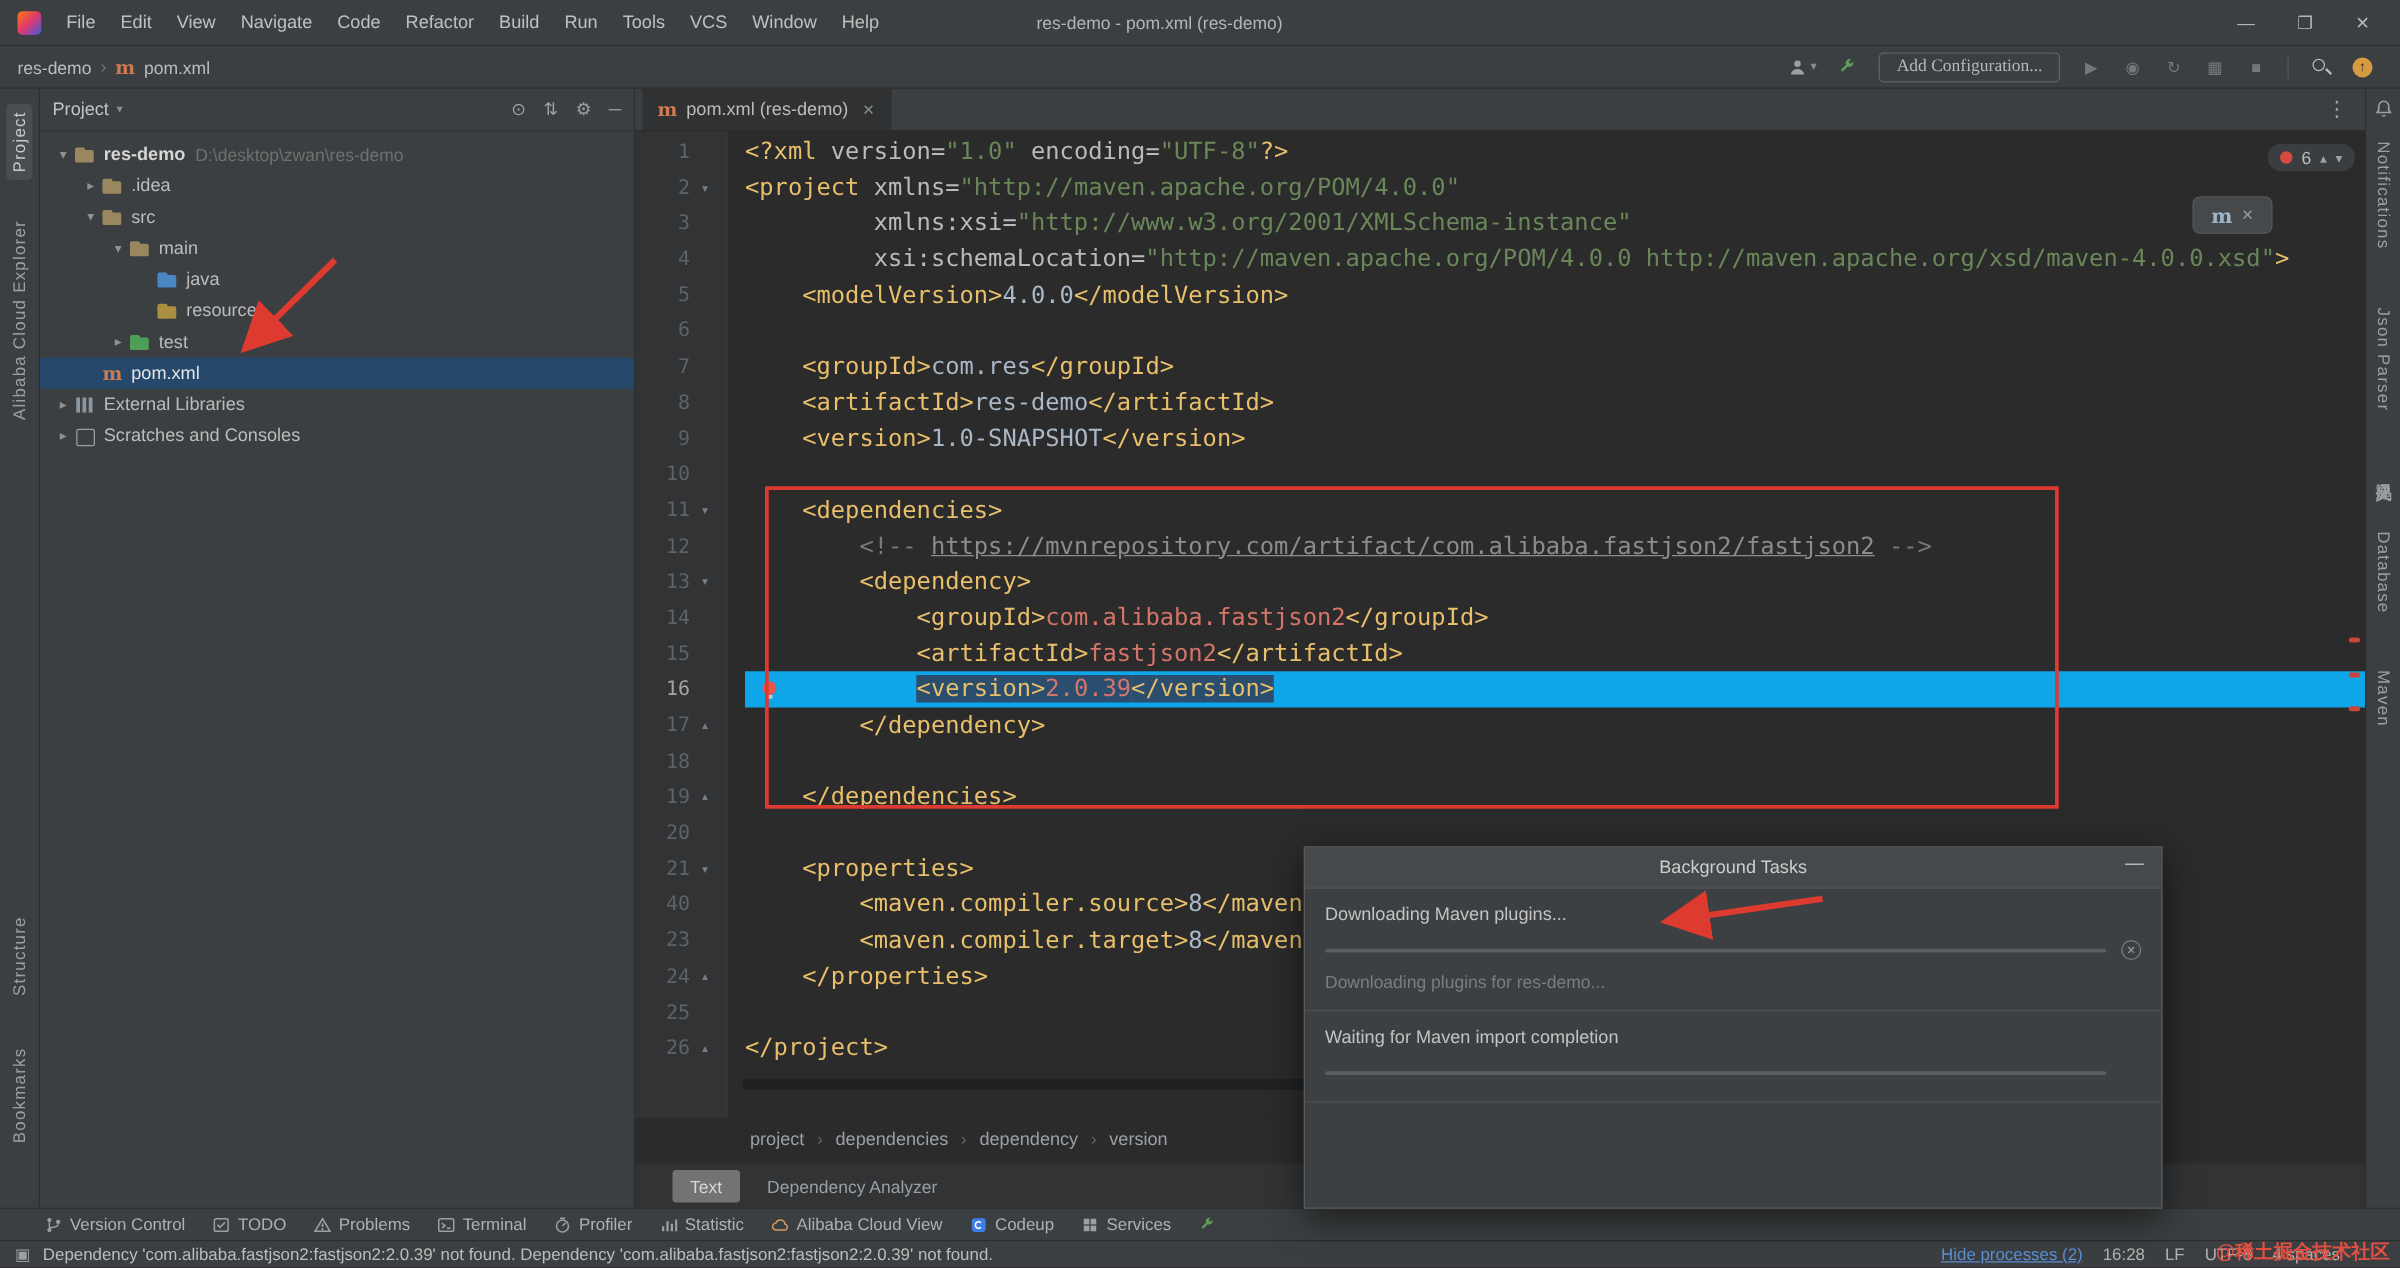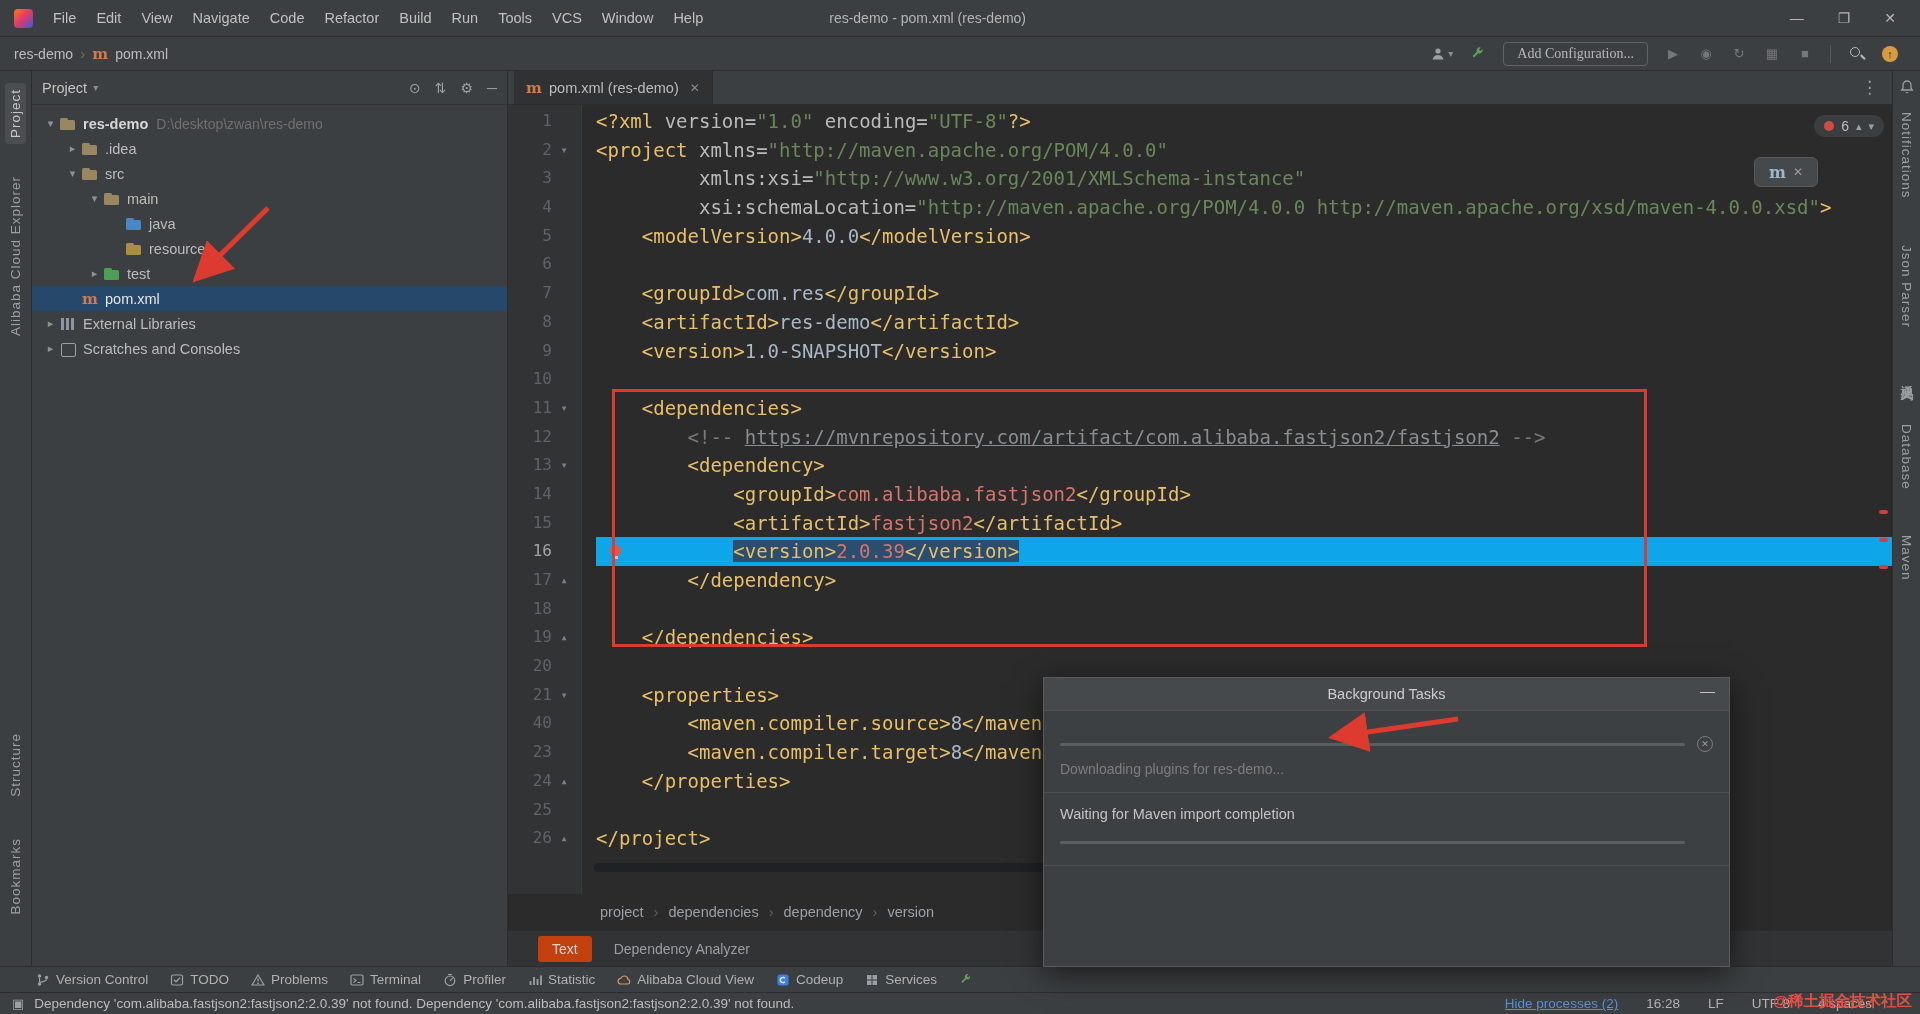--- a/index.html
+++ b/index.html
@@ -103,31 +103,31 @@
   .iw-arrow{color:#9aa0a3;font-size:11px}
   .maven-float{position:absolute;left:1246px;top:52px;width:64px;height:30px;background:#45494b;border:1px solid #55595b;border-radius:6px;display:flex;align-items:center;justify-content:center;gap:8px;z-index:5}
   .mvn-ico.big{font-size:16px;color:#9fb6c9}
   .mf-close{color:#9a9a9a;font-size:12px}
 
   .xml-breadcrumbs{height:36px;background:#2b2b2b;display:flex;align-items:center;gap:10px;padding-left:92px;flex:none;font-size:14.5px}
   .xbc-item{color:#9aa0a6}
   .xbc-sep{color:#5f6366}
   .ed-bottom-tabs{height:36px;background:#313335;border-top:1px solid #2d2d2d;display:flex;align-items:center;gap:8px;padding-left:30px;flex:none}
   .ed-btab{padding:5px 14px;font-size:14px;color:#9b9fa2;border-radius:3px}
-  .ed-btab.active{background:#c2410c;color:#d6d6d6}
+  .ed-btab.active{background:#737373;color:#d6d6d6}
 
   
   .bottom-stripe{height:26px;background:#3c3f41;border-top:1px solid #2d2d2d;display:flex;align-items:center;gap:22px;padding-left:36px;flex:none}
   .bs-item{display:flex;align-items:center;gap:6px;color:#b0b0b0;font-size:13.5px;white-space:nowrap}
   .bs-ico{display:inline-flex;width:14px;height:14px}
   .bs-ico svg{width:14px;height:14px}
   .statusbar{height:22px;background:#3c3f41;border-top:1px solid #2d2d2d;display:flex;align-items:center;padding:0 12px;gap:10px;flex:none;font-size:13.5px;color:#b3b3b3}
   .sb-grid{color:#9aa0a3;font-size:13px}
   .sb-msg{flex:1;white-space:nowrap;overflow:hidden;color:#bcbcbc}
-  .sb-right{display:flex;align-items:center;gap:28px;padding-right:36px;white-space:nowrap}
+  .sb-right{display:flex;align-items:center;gap:16px;padding-right:36px;white-space:nowrap}
   .sb-link{color:#5a8fd6;text-decoration:underline}
 
   
   .bg-tasks{position:absolute;left:1043px;top:677px;width:687px;height:290px;background:#3d4042;border:1px solid#5a5a5a;border:1px solid #5a5a5a;box-shadow:0 8px 28px rgba(0,0,0,.55);z-index:40;display:flex;flex-direction:column}
   .bgt-header{height:33px;background:#46494b;border-bottom:1px solid #545454;position:relative;display:flex;align-items:center;justify-content:center;font-size:14.5px;color:#cdcdcd;flex:none}
   .bgt-min{position:absolute;right:14px;top:4px;color:#c4c4c4;font-size:15px}
   .bgt-body{flex:1;overflow:hidden}
   .task{padding:13px 16px 15px;border-bottom:1px solid #4d5052}
   .task-label{font-size:14.5px;color:#c3c3c3}
   .task-bar-row{display:flex;align-items:center;margin-top:12px}
@@ -584,20 +584,21 @@
     </span>
   </div>
 
   <div class="bg-tasks">
     <div class="bgt-header">
       <span>Background Tasks</span>
       <span class="bgt-min">—</span>
     </div>
     <div class="bgt-body" id="bgt-body">
         <div class="task">
+          <div class="task-label">Downloading Maven plugins...</div>
           <div class="task-bar-row">
             <div class="task-bar"></div>
             <span class="task-cancel">✕</span>
           </div>
           <div class="task-detail">Downloading plugins for res-demo...</div>
         </div>
         <div class="task">
           <div class="task-label">Waiting for Maven import completion</div>
           <div class="task-bar-row">
             <div class="task-bar"></div>

